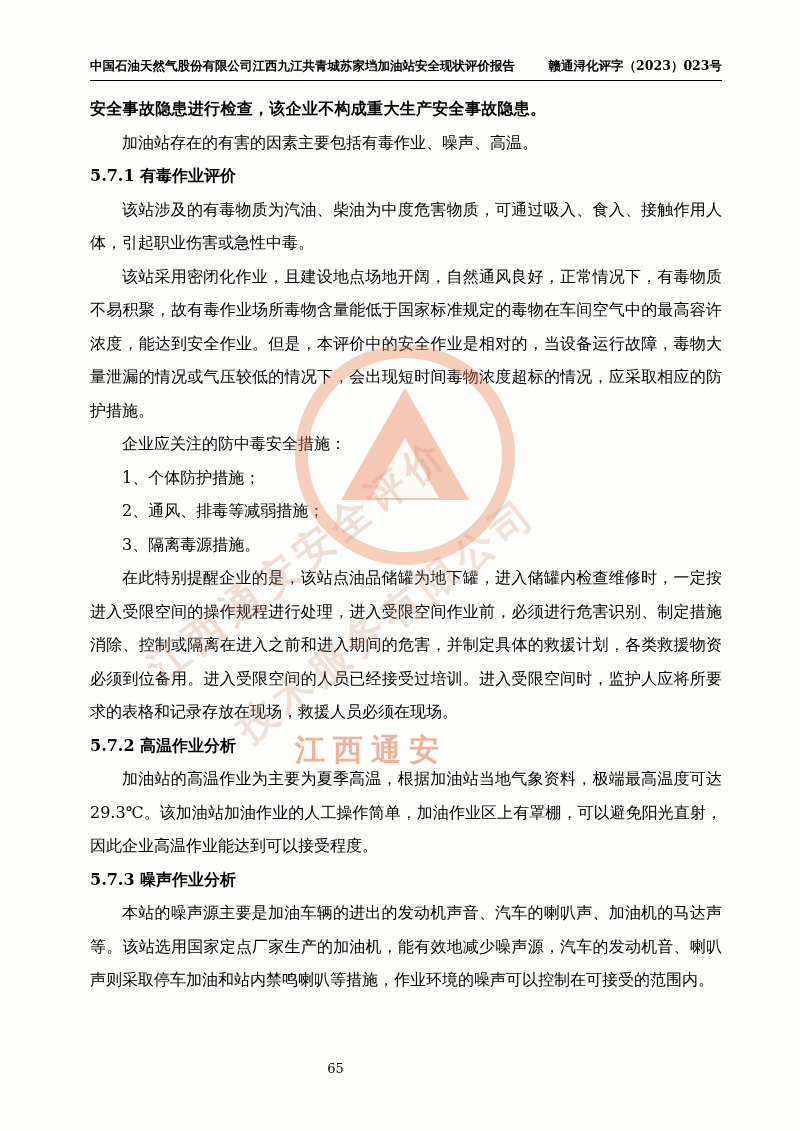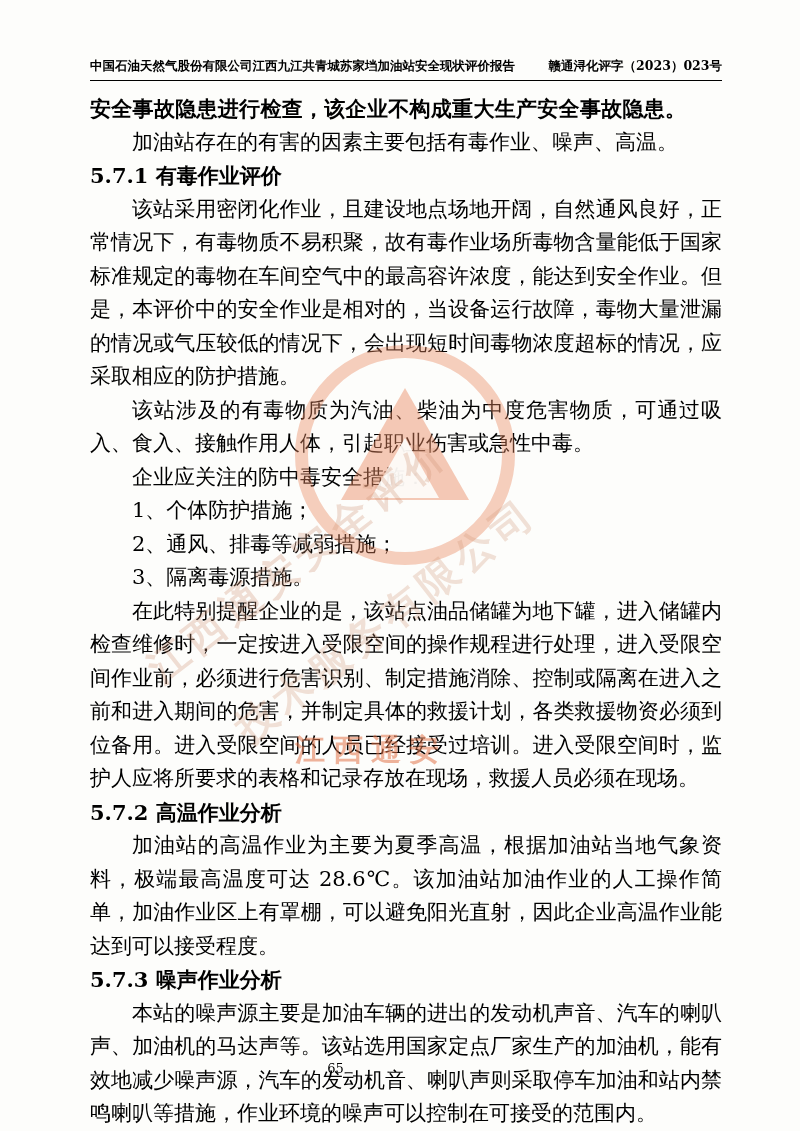--- a/index.html
+++ b/index.html
@@ -44,21 +44,21 @@
     left: 90px;
     right: 78px;
     border-bottom: 1.2px solid #000;
   }
   
   .content {
     position: absolute;
     top: 92px;
     left: 90px;
     width: 632px;
-    font-size: 21px;
+    font-size: 16px;
     line-height: 33.5px;
     text-align: justify;
     text-justify: inter-ideograph;
   }
   .p {
     margin: 0;
     text-indent: 2em;
   }
   .h {
     margin: 0;
@@ -180,27 +180,27 @@
     <div class="wm-tri-inner"></div>
     <div class="wm-text-diag">江西通安安全评价</div>
     <div class="wm-text-diag2">技术服务有限公司</div>
     <div class="wm-text-big">江西通安</div>
   </div>
 
   <div class="content">
     <p class="first-line">安全事故隐患进行检查，该企业不构成重大生产安全事故隐患。</p>
     <p class="p">加油站存在的有害的因素主要包括有毒作业、噪声、高温。</p>
     <p class="h-sub">5.7.1 有毒作业评价</p>
+    <p class="p">该站涉及的有毒物质为汽油、柴油为中度危害物质，可通过吸入、食入、接触作用人体，引起职业伤害或急性中毒。</p>
     <p class="p">该站采用密闭化作业，且建设地点场地开阔，自然通风良好，正常情况下，有毒物质不易积聚，故有毒作业场所毒物含量能低于国家标准规定的毒物在车间空气中的最高容许浓度，能达到安全作业。但是，本评价中的安全作业是相对的，当设备运行故障，毒物大量泄漏的情况或气压较低的情况下，会出现短时间毒物浓度超标的情况，应采取相应的防护措施。</p>
-    <p class="p">该站涉及的有毒物质为汽油、柴油为中度危害物质，可通过吸入、食入、接触作用人体，引起职业伤害或急性中毒。</p>
     <p class="p">企业应关注的防中毒安全措施：</p>
     <p class="list-item">1、个体防护措施；</p>
     <p class="list-item">2、通风、排毒等减弱措施；</p>
     <p class="list-item">3、隔离毒源措施。</p>
     <p class="p">在此特别提醒企业的是，该站点油品储罐为地下罐，进入储罐内检查维修时，一定按进入受限空间的操作规程进行处理，进入受限空间作业前，必须进行危害识别、制定措施消除、控制或隔离在进入之前和进入期间的危害，并制定具体的救援计划，各类救援物资必须到位备用。进入受限空间的人员已经接受过培训。进入受限空间时，监护人应将所要求的表格和记录存放在现场，救援人员必须在现场。</p>
     <p class="h-sub">5.7.2 高温作业分析</p>
-    <p class="p">加油站的高温作业为主要为夏季高温，根据加油站当地气象资料，极端最高温度可达 28.6℃。该加油站加油作业的人工操作简单，加油作业区上有罩棚，可以避免阳光直射，因此企业高温作业能达到可以接受程度。</p>
+    <p class="p">加油站的高温作业为主要为夏季高温，根据加油站当地气象资料，极端最高温度可达 29.3℃。该加油站加油作业的人工操作简单，加油作业区上有罩棚，可以避免阳光直射，因此企业高温作业能达到可以接受程度。</p>
     <p class="h-sub">5.7.3 噪声作业分析</p>
     <p class="p">本站的噪声源主要是加油车辆的进出的发动机声音、汽车的喇叭声、加油机的马达声等。该站选用国家定点厂家生产的加油机，能有效地减少噪声源，汽车的发动机音、喇叭声则采取停车加油和站内禁鸣喇叭等措施，作业环境的噪声可以控制在可接受的范围内。</p>
   </div>
 
   <div class="footer">65</div>
 </div>
 
 </body></html>

